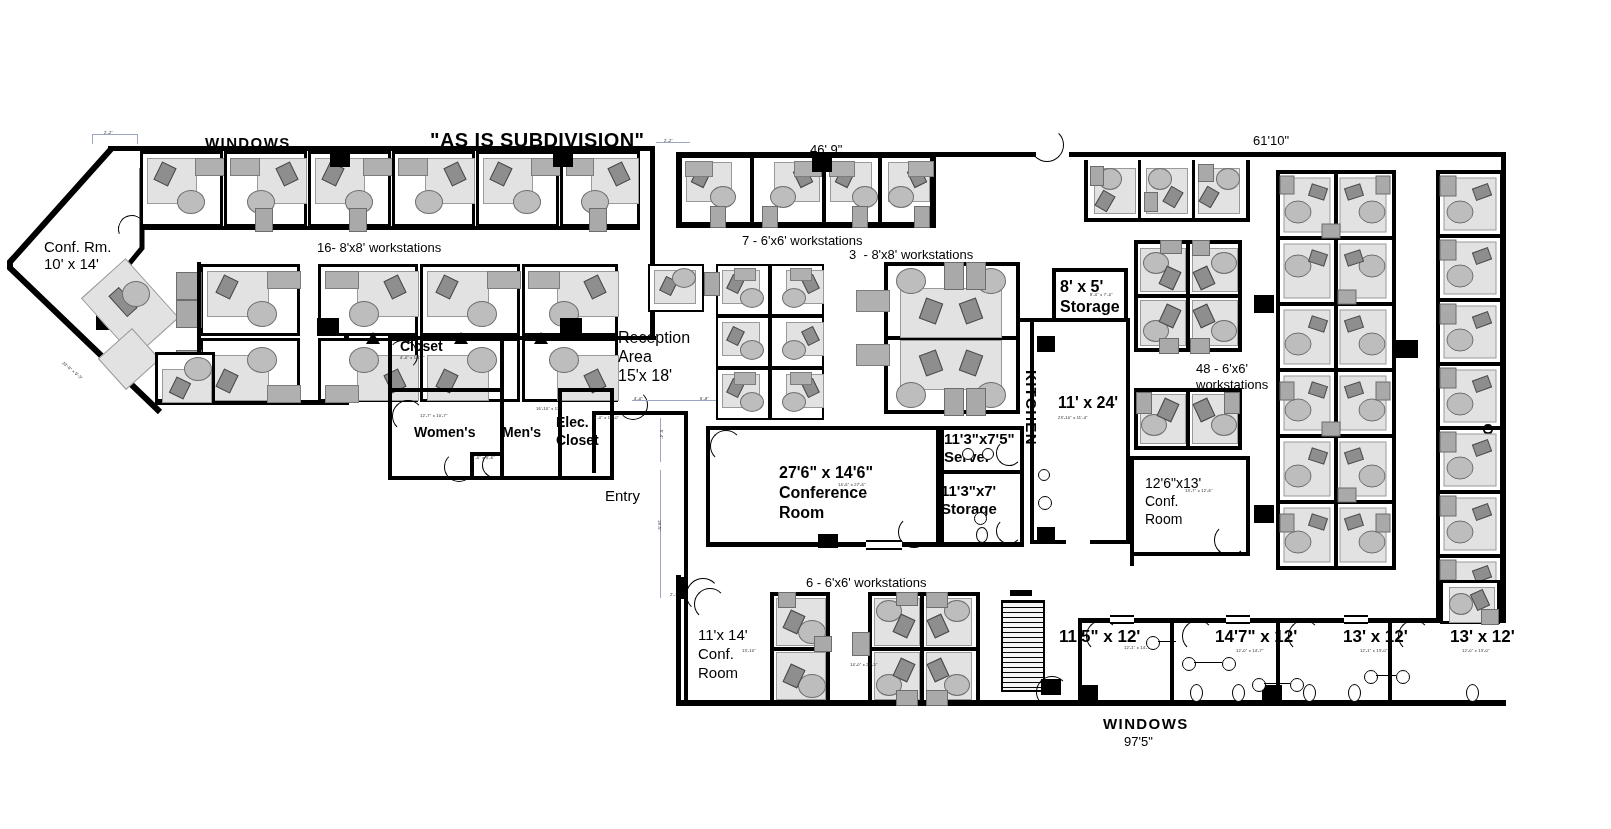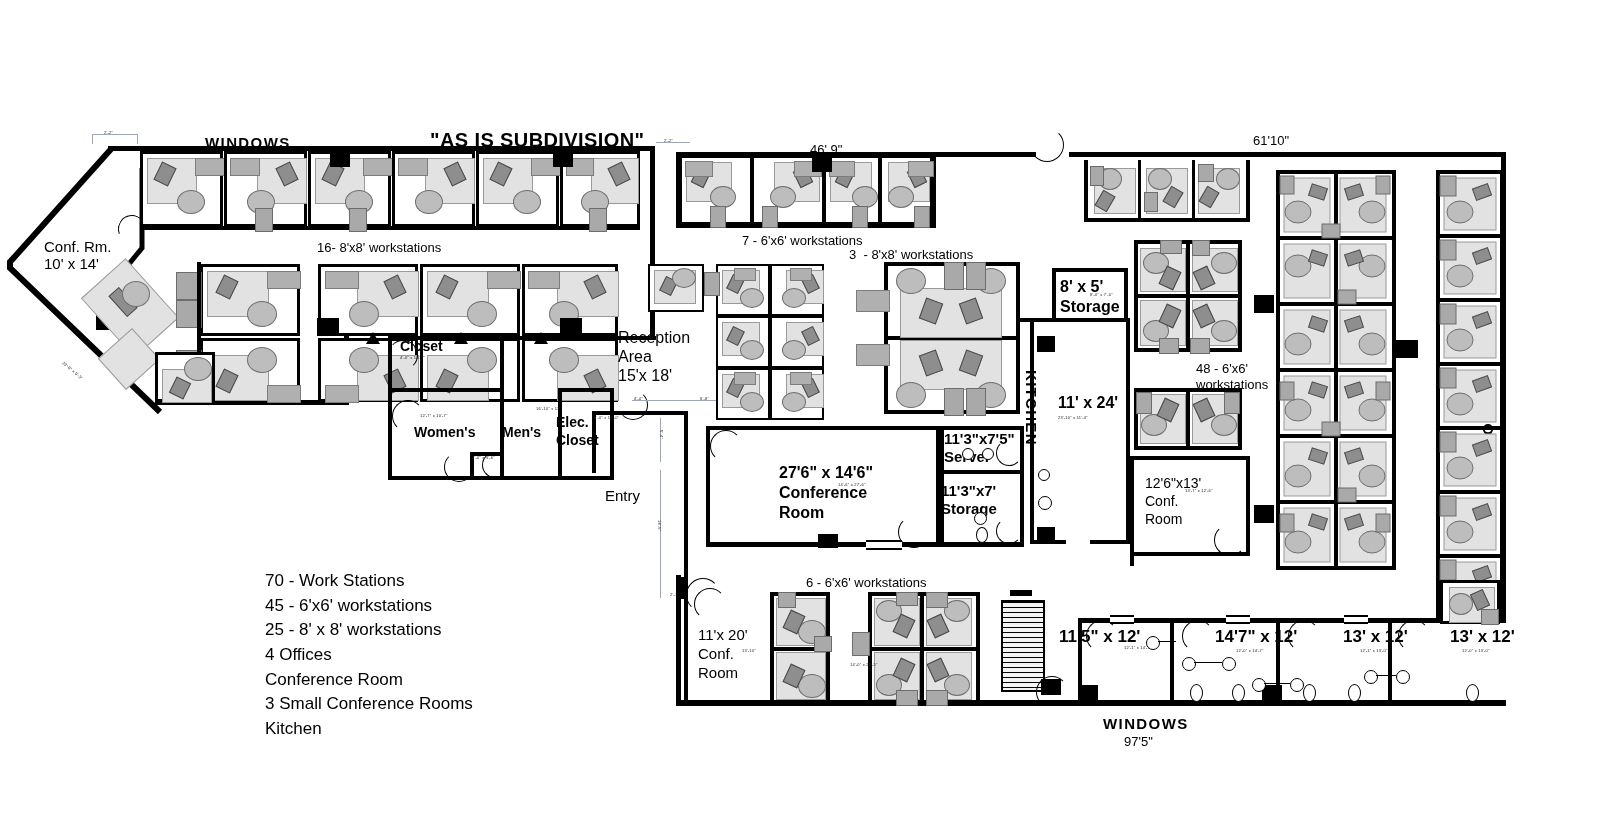--- a/index.html
+++ b/index.html
@@ -49,27 +49,20 @@
   .winmark{position:absolute;background:#fff;border-top:2px solid #000;border-bottom:2px solid #000;}
 </style>
 </head>
 <body>
 
 <div id="plan">
 
   <div id="main-title">"AS IS SUBDIVISION"</div>
 
 
-  <div id="legend-list">70 - Work Stations
-45 - 6'x6' workstations
-25 - 8' x 8' workstations
-4 Offices
-Conference Room
-3 Small Conference Rooms
-Kitchen</div>
 
   <div class="win-lbl" style="left:205px;top:134px;">WINDOWS</div>
   <div class="win-lbl" style="left:1103px;top:715px;">WINDOWS</div>
   <div class="dim" style="left:1124px;top:734px;">97'5"</div>
   <div id="win-right">WINDOWS</div>
 
   <div class="dim" style="left:810px;top:142px;">46' 9"</div>
   <div class="dim" style="left:1253px;top:133px;">61'10"</div>
 
   <div class="note" style="left:317px;top:240px;">16- 8'x8' workstations</div>
@@ -666,21 +659,21 @@
   <div class="kb" style="left:930px;top:616px;width:14px;height:18px;transform:rotate(-25deg);"></div>
   <div class="kb" style="left:896px;top:660px;width:14px;height:18px;transform:rotate(25deg);"></div>
   <div class="kb" style="left:930px;top:660px;width:14px;height:18px;transform:rotate(-25deg);"></div>
   <div class="cab" style="left:896px;top:592px;width:20px;height:12px;"></div>
   <div class="cab" style="left:926px;top:592px;width:20px;height:14px;"></div>
   <div class="cab" style="left:896px;top:690px;width:20px;height:14px;"></div>
   <div class="cab" style="left:926px;top:690px;width:20px;height:14px;"></div>
   <div class="cab" style="left:852px;top:632px;width:16px;height:22px;"></div>
   <div class="tiny" style="left:850px;top:662px;">14'-0" x 28'-5"</div>
 
-  <div class="room-lbl" style="left:698px;top:626px;font-weight:normal;font-size:15px;line-height:1.25;">11'x 20'
+  <div class="room-lbl" style="left:698px;top:626px;font-weight:normal;font-size:15px;line-height:1.25;">11'x 14'
 Conf.
 Room</div>
   <div class="tiny" style="left:742px;top:648px;">13'-10"</div>
   <div class="door-arc" style="left:686px;top:578px;width:32px;height:32px;"></div>
 
   <div class="stair" style="left:1001px;top:600px;width:40px;height:88px;"></div>
   <div class="blk" style="left:1010px;top:590px;width:22px;height:6px;"></div>
   <div class="blk" style="left:1041px;top:679px;width:20px;height:16px;"></div>
   <div class="door-arc" style="left:1036px;top:676px;width:30px;height:30px;transform:rotate(0deg);"></div>
 

